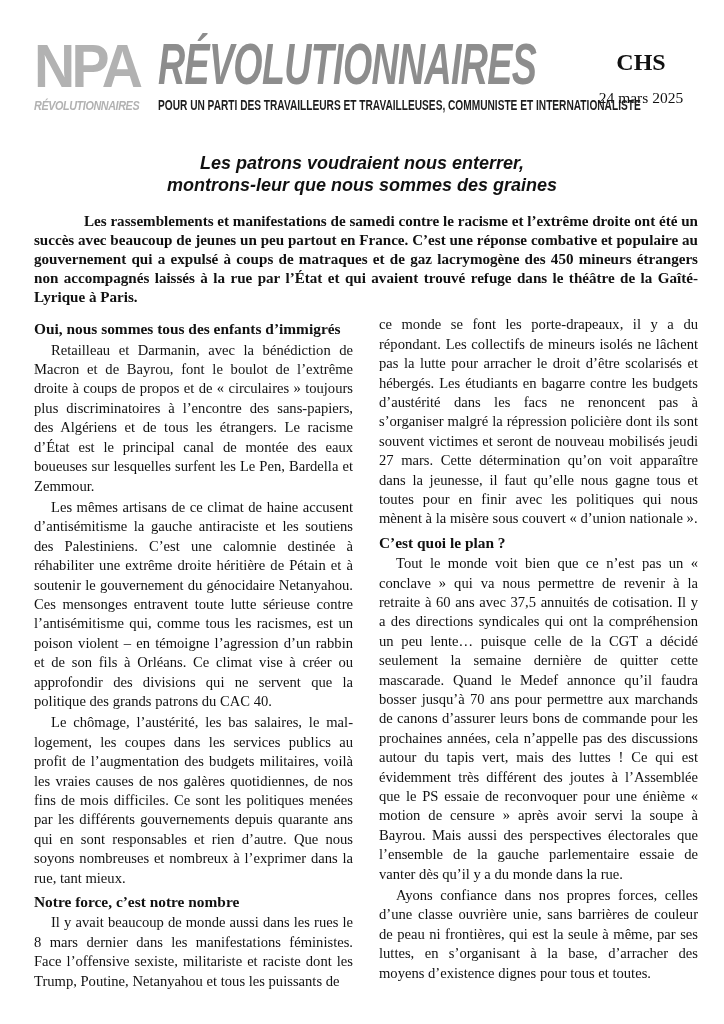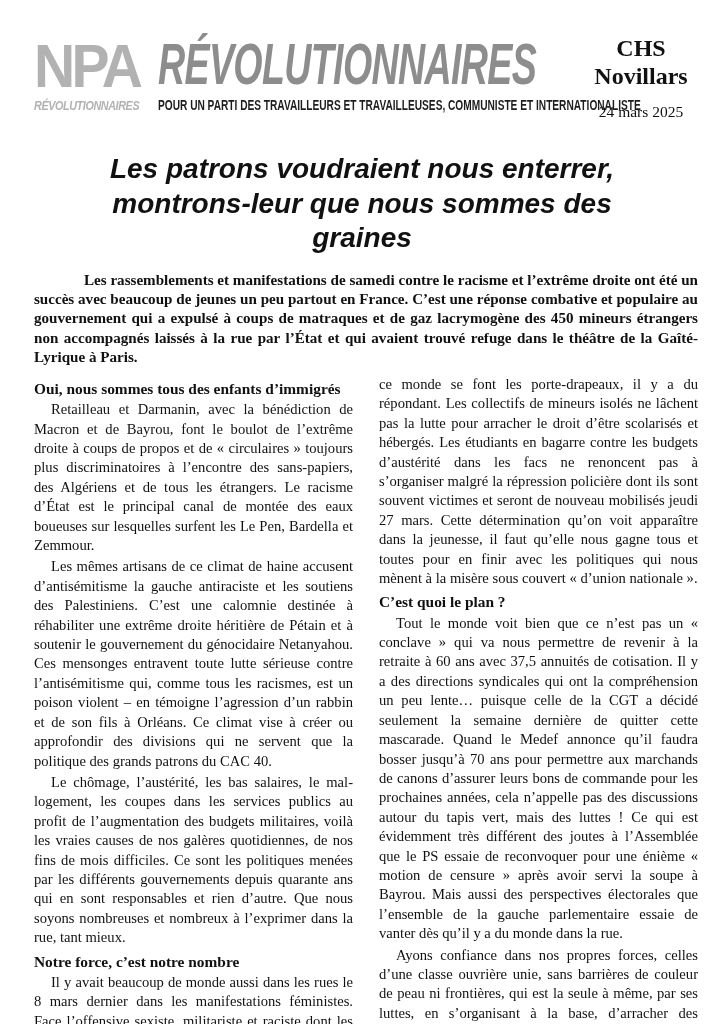--- a/index.html
+++ b/index.html
@@ -31,21 +31,21 @@
     font-family:"Liberation Sans", sans-serif; font-weight:bold;
     font-size:14.5px; color:#1d1d1d; white-space:nowrap; margin-top:5px;
   }
   .mast-subtitle .cond { transform:scaleX(0.70); letter-spacing:0; }
   .mast-right { flex:none; width:118px; text-align:center; margin-top:5px; }
   .edition { font-weight:bold; font-size:24px; line-height:1.18; }
   .date { font-size:15.5px; margin-top:13px; }
   
   .headline {
     text-align:center; font-family:"Liberation Sans", sans-serif;
-    font-weight:bold; font-style:italic; font-size:28px; line-height:1.24;
+    font-weight:bold; font-style:italic; font-size:18px; line-height:1.24;
     margin:52px 60px 0; color:#111;
   }
   
   .intro {
     font-weight:bold; font-size:15.1px; line-height:1.27;
     text-align:justify; text-indent:50px;
     margin:15px 26px 0 34px;
   }
   
   .cols { display:flex; gap:26px; margin:8px 26px 6px 34px; }
@@ -70,21 +70,20 @@
     <div class="mast-center">
       <div class="mast-title">
         <span class="cond">RÉVOLUTIONNAIRES</span>
       </div>
       <div class="mast-subtitle">
         <span class="cond">POUR UN PARTI DES TRAVAILLEURS ET TRAVAILLEUSES, COMMUNISTE ET INTERNATIONALISTE</span>
       </div>
     </div>
     <div class="mast-right">
       <div class="edition">CHS</div>
-      <div class="edition">Novillars</div>
       <div class="date">24 mars 2025</div>
     </div>
   </header>
 
   <h1 class="headline">
     <span>Les patrons voudraient nous enterrer,</span><br>
     <span>montrons-leur que nous sommes des graines</span>
   </h1>
 
   <p class="intro">Les rassemblements et manifestations de samedi contre le racisme et l’extrême droite ont été un succès avec beaucoup de jeunes un peu partout en France. C’est une réponse combative et populaire au gouvernement qui a expulsé à coups de matraques et de gaz lacrymogène des 450 mineurs étrangers non accompagnés laissés à la rue par l’État et qui avaient trouvé refuge dans le théâtre de la Gaîté-Lyrique à Paris.</p>

